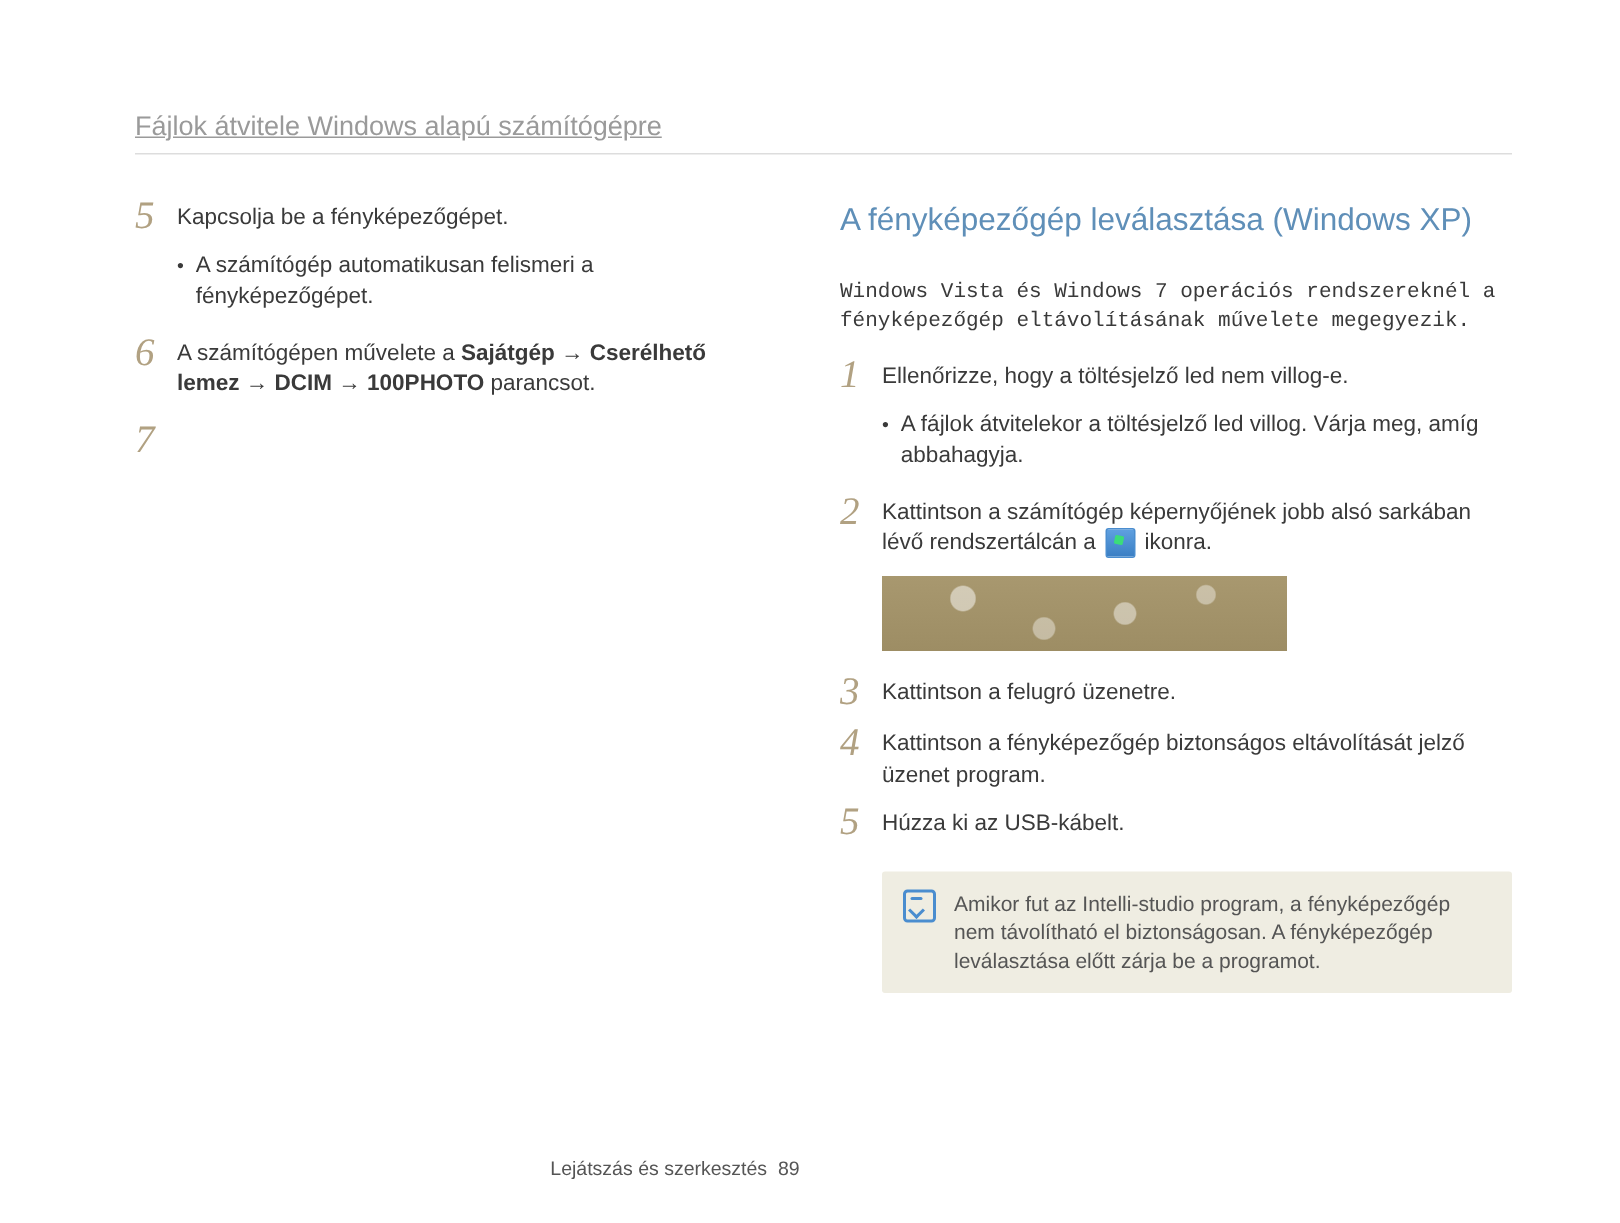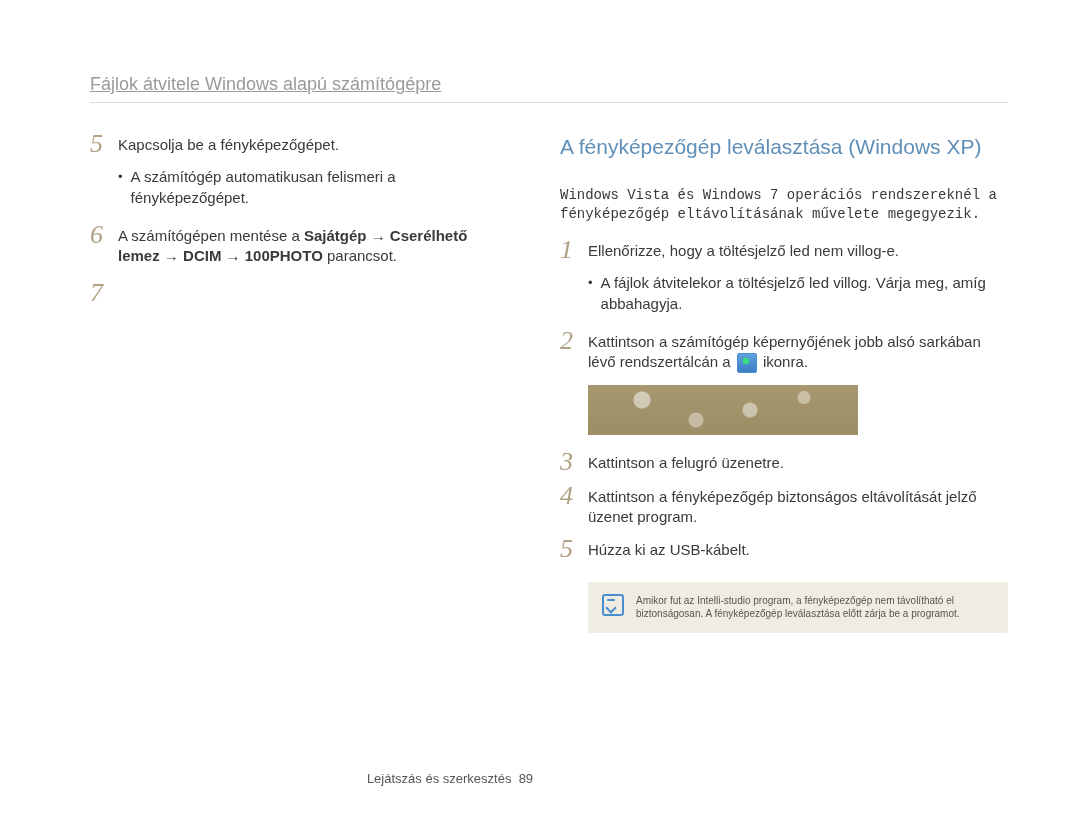--- a/index.html
+++ b/index.html
@@ -115,21 +115,21 @@
       linear-gradient(#a8986f, #9d8d64);
   }
   .note-box {
     display: flex;
     align-items: flex-start;
     gap: 12px;
     background: #efede2;
     padding: 12px 14px;
     margin: 20px 0 0 28px;
     border-radius: 2px;
-    font-size: 10px;
+    font-size: 14px;
     color: #555;
   }
   .note-icon {
     width: 18px;
     height: 18px;
     flex: 0 0 18px;
     border: 2px solid #4a8dcf;
     border-radius: 3px;
     position: relative;
   }
@@ -184,21 +184,21 @@
       <div class="sub-bullet">
         <div class="sub-bullet-row">
           <span class="sub-bullet-dot">•</span>
           <span>A számítógép automatikusan felismeri a fényképezőgépet.</span>
         </div>
       </div>
 
       <div class="step">
         <div class="step-num">6</div>
         <div class="step-body">
-          <span>A számítógépen mentése a </span><span class="bold">Sajátgép</span><span class="bold arrow"> → </span><span class="bold">Cserélhető lemez</span><span class="bold arrow"> → </span><span class="bold">DCIM</span><span class="bold arrow"> → </span><span class="bold">100PHOTO</span><span> parancsot.</span>
+          <span>A számítógépen művelete a </span><span class="bold">Sajátgép</span><span class="bold arrow"> → </span><span class="bold">Cserélhető lemez</span><span class="bold arrow"> → </span><span class="bold">DCIM</span><span class="bold arrow"> → </span><span class="bold">100PHOTO</span><span> parancsot.</span>
         </div>
       </div>
 
       <div class="step" style="margin-top:16px">
         <div class="step-num">7</div>
       </div>
 
     </div>
 
     <div class="col-right">

